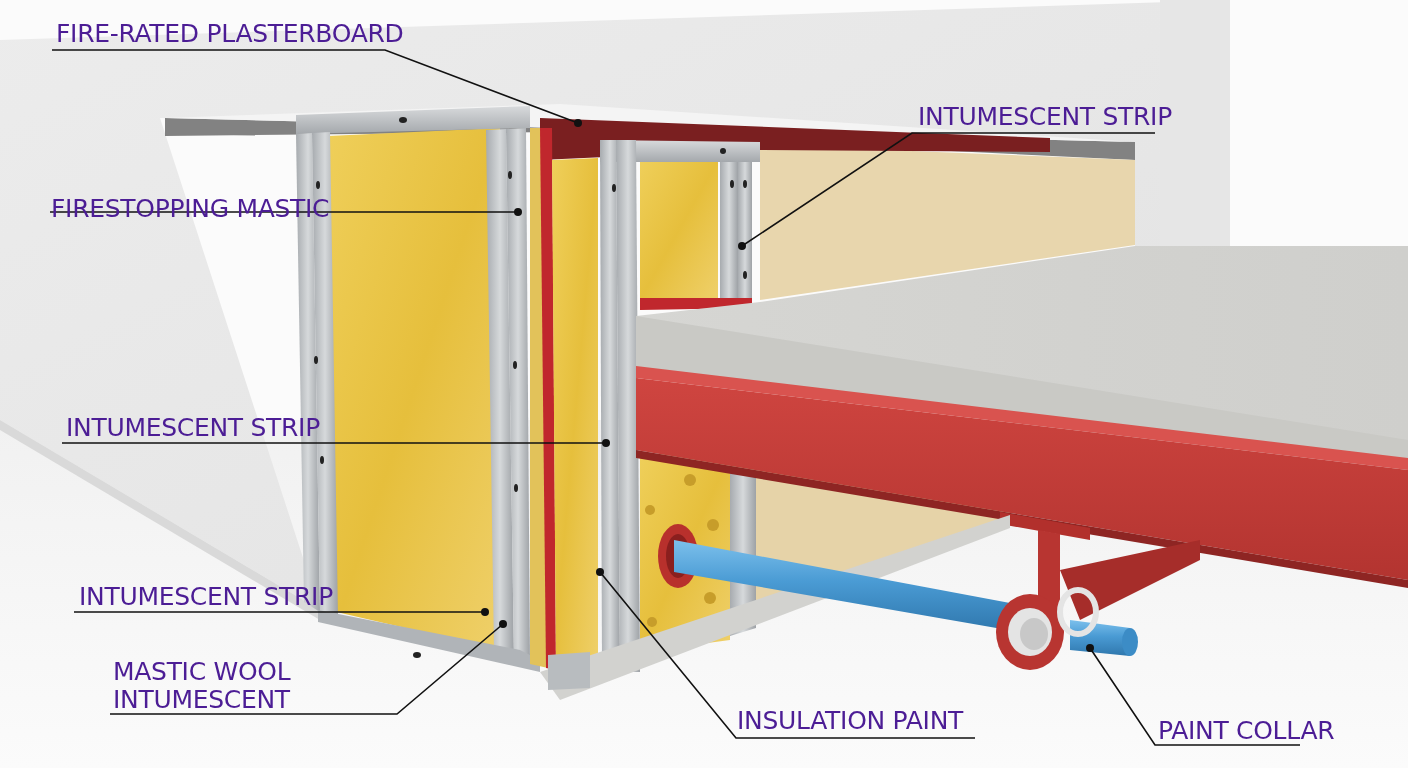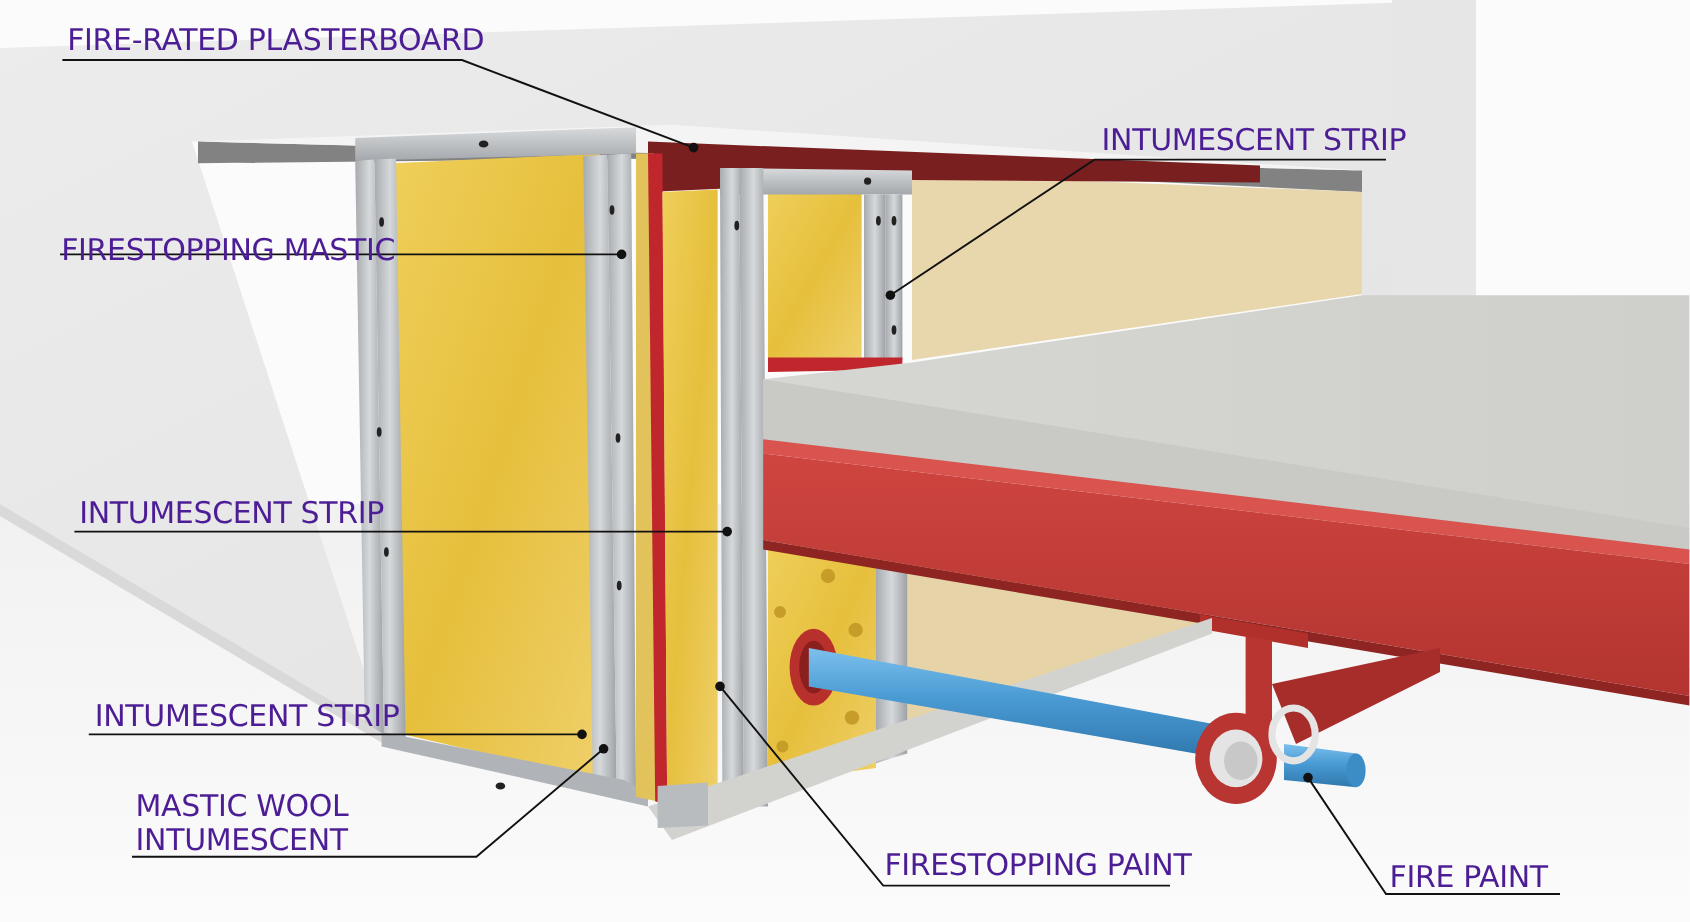--- a/index.html
+++ b/index.html
@@ -194,14 +194,14 @@
   </g>
 </svg>
 
 <div class="label" style="left:56px; top:22px;">FIRE-RATED PLASTERBOARD</div>
 <div class="label" style="left:918px; top:105px;">INTUMESCENT STRIP</div>
 <div class="label" style="left:51px; top:197px;">FIRESTOPPING MASTIC</div>
 <div class="label" style="left:66px; top:416px;">INTUMESCENT STRIP</div>
 <div class="label" style="left:79px; top:585px;">INTUMESCENT STRIP</div>
 <div class="label" style="left:113px; top:660px;">MASTIC WOOL</div>
 <div class="label" style="left:113px; top:688px;">INTUMESCENT</div>
-<div class="label" style="left:737px; top:709px;">FIRESTOPPING PAINT</div>
-<div class="label" style="left:1158px; top:719px;">FIRE PAINT</div>
+<div class="label" style="left:737px; top:709px;">INSULATION PAINT</div>
+<div class="label" style="left:1158px; top:719px;">PAINT COLLAR</div>
 
 </body></html>

